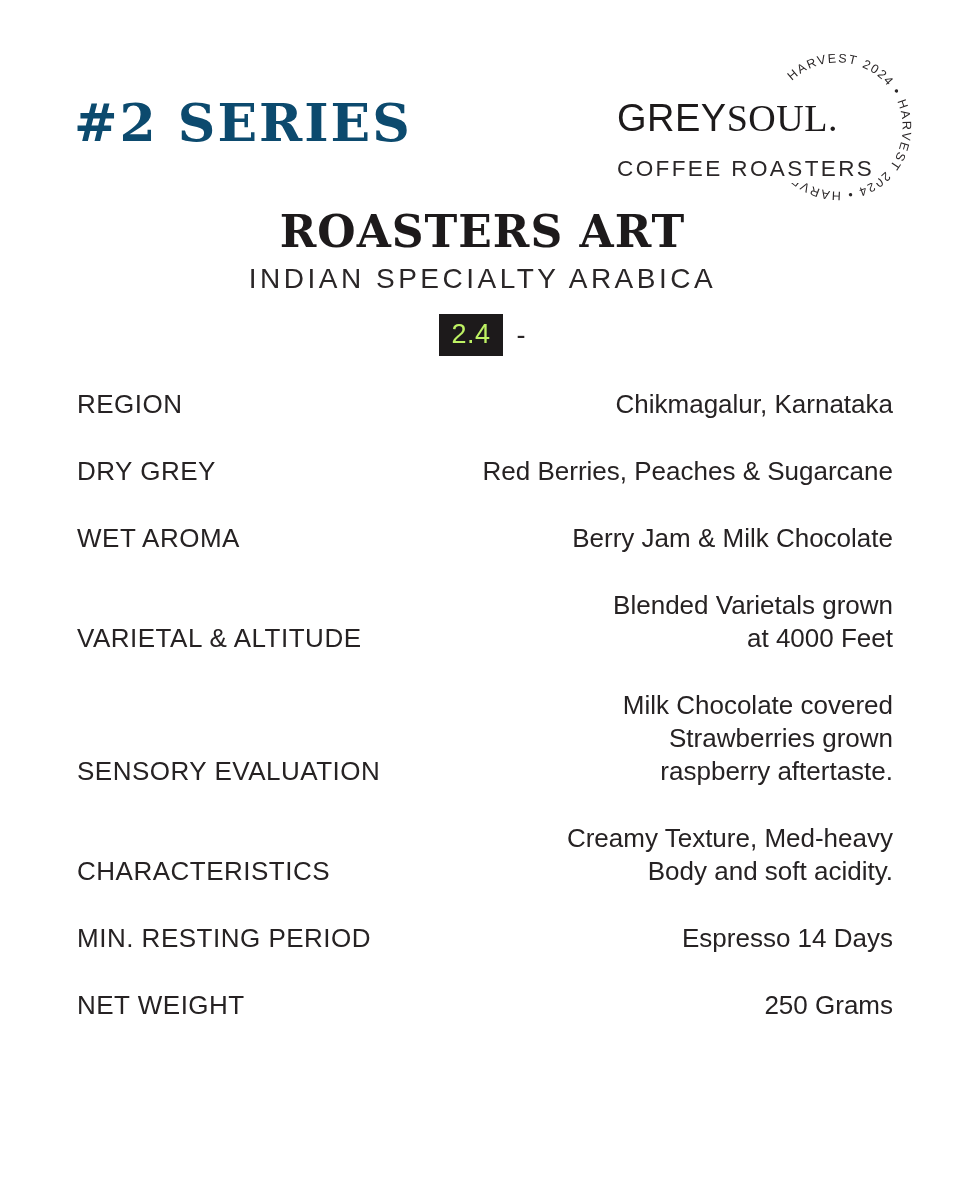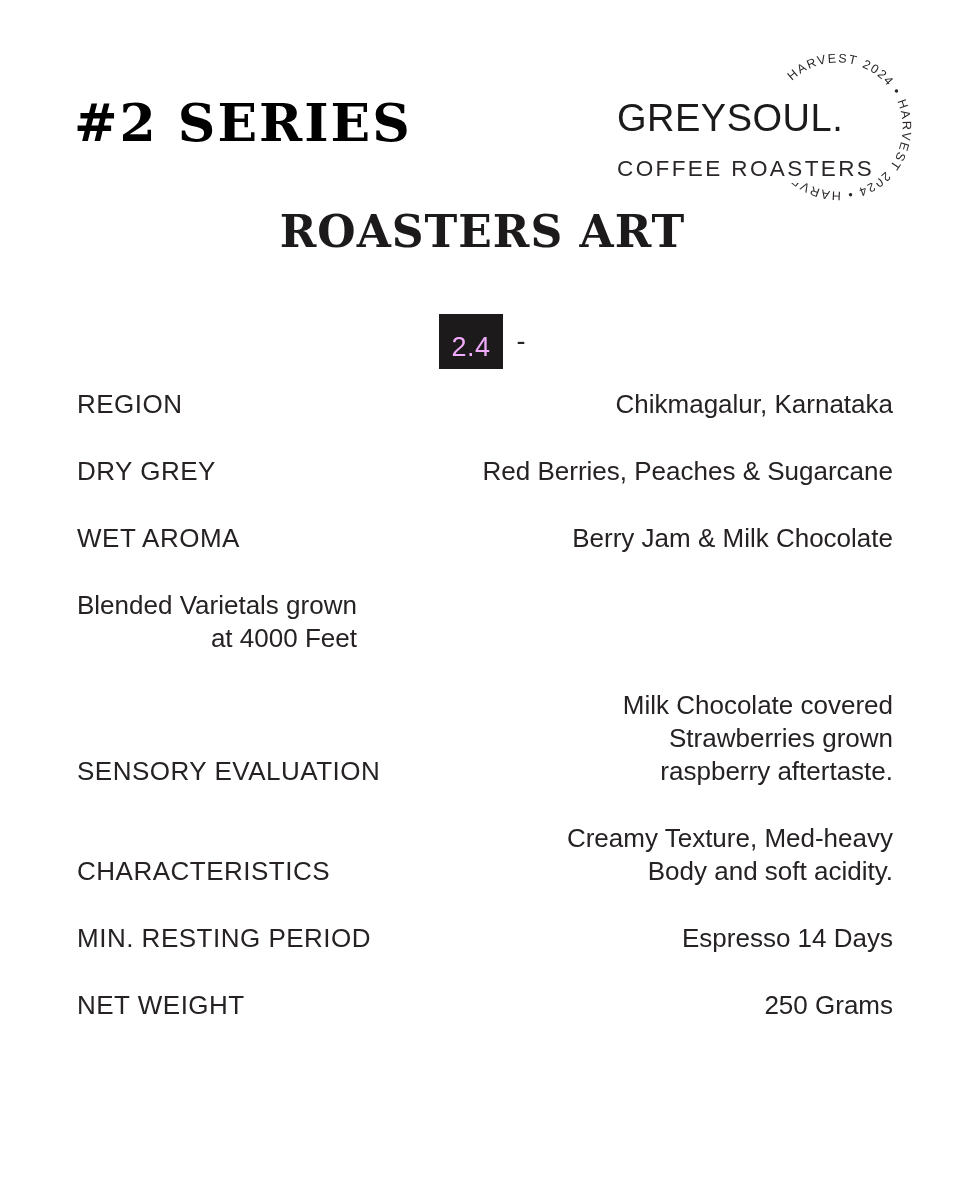--- a/index.html
+++ b/index.html
@@ -10,39 +10,39 @@
     overflow:hidden;
     font-family:"Liberation Sans","DejaVu Sans",sans-serif;
     color:#262223;
   }
 
   
   .series-title{
     position:absolute;left:74px;top:94px;
     font-family:"DejaVu Serif","Liberation Serif",serif;
     font-weight:700;font-size:52px;letter-spacing:2px;
-    color:#000000;line-height:1.1;text-align:center;
+    color:#0c4a6e;line-height:1.1;text-align:center;
   }
 
   .stamp{position:absolute;left:748px;top:37px;width:180px;height:180px;}
   .stamp-text{
     font-family:"Liberation Sans","DejaVu Sans",sans-serif;
     font-size:12.5px;letter-spacing:1.6px;font-weight:500;
     fill:#2b2728;
   }
 
   .wordmark{
     position:absolute;left:613px;top:97px;
     background:#ffffff;
     padding:2px 4px 3px 4px;
     line-height:1;
   }
   .wordmark-line{font-size:38px;line-height:1.02;white-space:nowrap;color:#1d1a1b;}
   .wm-bold{font-weight:400;letter-spacing:0.5px;margin-top:16px;}
-  .wm-light{font-weight:400;letter-spacing:0.5px;}
+  .wm-light{font-weight:400;letter-spacing:0.5px;font-family:Liberation Serif, serif;}
   .wm-sub{
     margin-top:20px;
     font-size:22.5px;font-weight:400;letter-spacing:2.4px;
     color:#2b2728;white-space:nowrap;
   }
 
   
   .product-title{
     position:absolute;left:0;right:0;top:206px;
     text-align:center;
@@ -56,22 +56,22 @@
     font-size:28px;font-weight:300;letter-spacing:3.5px;
     color:#2a2627;
   }
   .product-code-row{
     position:absolute;left:0;right:0;top:314px;
     display:flex;justify-content:center;align-items:center;
     gap:14px;
     font-size:27px;
   }
   .code-badge{
-    background:#1d1a1b;color:#f0abfc;
-    padding:18px 12px 6px 12px;
+    background:#1d1a1b;color:#bef264;
+    padding:5px 12px 6px 12px;
     font-weight:500;letter-spacing:0.5px;text-align:center;
   }
   .code-sep{color:#2a2627;font-weight:400;}
   .product-name{letter-spacing:2.5px;color:#2a2627;font-weight:400;}
 
   
   .details{
     position:absolute;left:77px;right:72px;top:388px;
   }
   .row{
@@ -105,40 +105,42 @@
 
   <div class="wordmark">
     <div class="wordmark-line">
       <span class="wm-bold">GREY</span><span class="wm-light">SOUL.</span>
     </div>
     <div class="wm-sub">COFFEE ROASTERS</div>
   </div>
 
   <div class="product-title">ROASTERS ART</div>
 
+  <div class="product-subtitle">INDIAN SPECIALTY ARABICA</div>
 
   <div class="product-code-row">
     <span class="code-badge">2.4</span>
     <span class="code-sep">-</span>
   </div>
 
   <div class="details" id="details">
       <div class="row">
         <div class="row-label">REGION</div>
         <div class="row-value">Chikmagalur, Karnataka</div>
       </div>
       <div class="row">
         <div class="row-label">DRY GREY</div>
         <div class="row-value">Red Berries, Peaches &amp; Sugarcane</div>
       </div>
       <div class="row">
         <div class="row-label">WET AROMA</div>
         <div class="row-value">Berry Jam &amp; Milk Chocolate</div>
       </div>
       <div class="row">
+        <div class="row-label">VARIETAL &amp; ALTITUDE</div>
         <div class="row-value">Blended Varietals grown
 at 4000 Feet</div>
       </div>
       <div class="row">
         <div class="row-label">SENSORY EVALUATION</div>
         <div class="row-value">Milk Chocolate covered
 Strawberries grown
 raspberry aftertaste.</div>
       </div>
       <div class="row">

